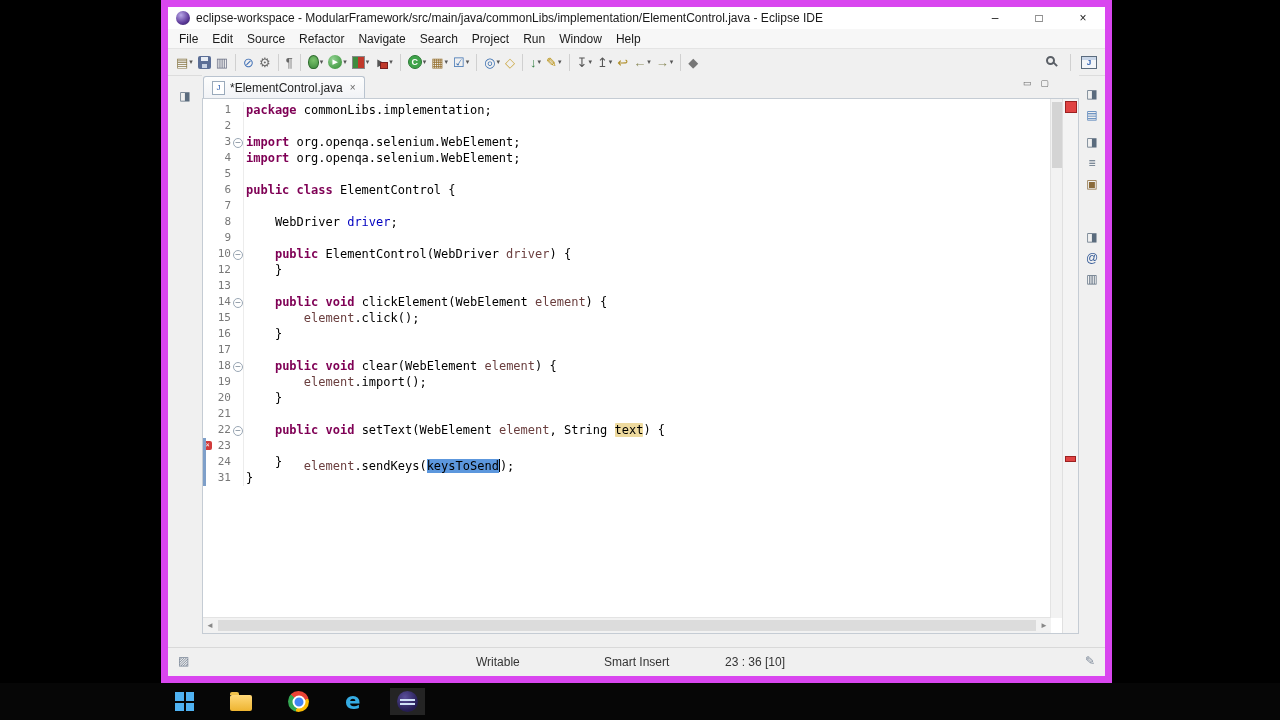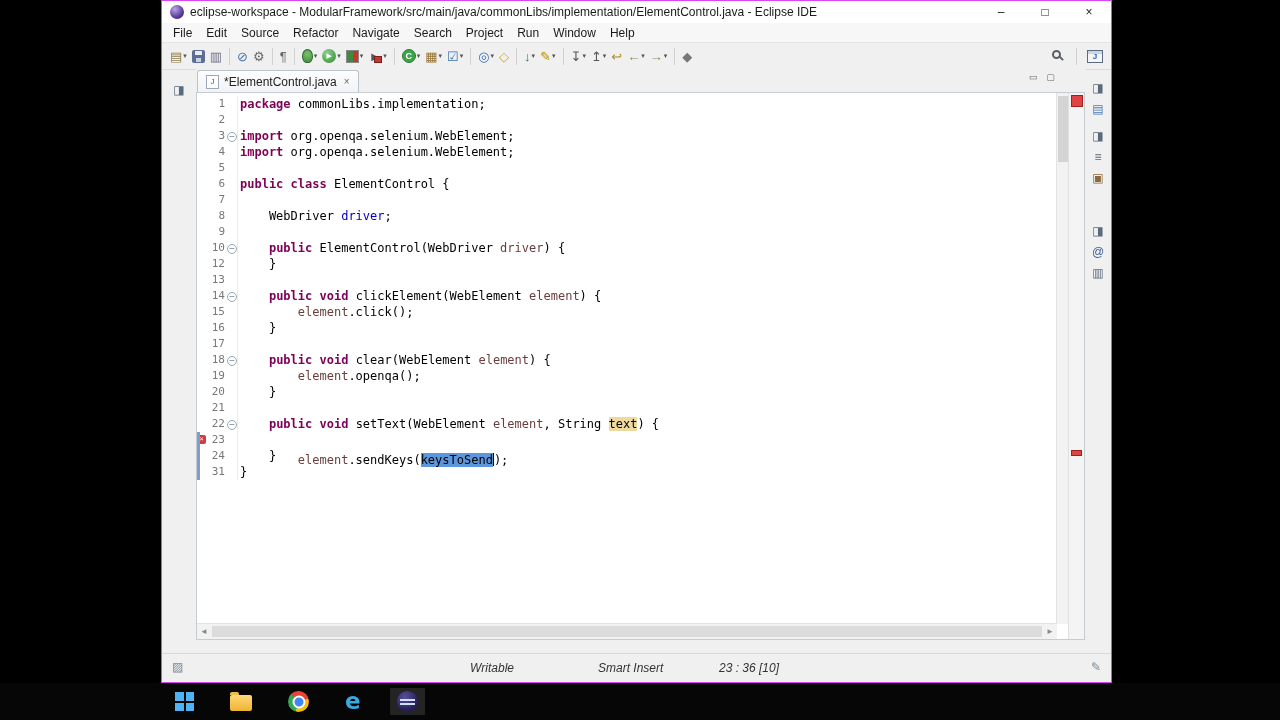--- a/index.html
+++ b/index.html
@@ -1,21 +1,21 @@
 <!DOCTYPE html>
 <html><head>
 <meta charset="utf-8">
 <style>
   html,body{margin:0;padding:0;}
   body{width:1280px;height:720px;background:#000;position:relative;overflow:hidden;
        font-family:"Liberation Sans",sans-serif;}
 
   
   .window{position:absolute;left:161px;top:0;width:951px;height:683px;background:#f0f0f0;
-          border:1px solid #d946ef;box-sizing:border-box;}
+          border:7px solid #d946ef;box-sizing:border-box;}
 
   .titlebar{height:22px;background:#fff;display:flex;align-items:center;position:relative;}
   .app-icon{width:14px;height:14px;margin:0 6px 0 8px;border-radius:50%;
             background:radial-gradient(circle at 35% 30%,#b9a7e8,#5d3a99 60%,#2a1a55);}
   .title-text{font-size:12px;color:#1a1a1a;white-space:nowrap;}
   .win-controls{position:absolute;right:0;top:0;height:22px;display:flex;}
   .win-btn{width:44px;height:22px;display:flex;align-items:center;justify-content:center;
            font-size:12px;color:#222;}
 
   .menubar{height:19px;background:#f7f7f7;display:flex;align-items:center;padding-left:4px;
@@ -99,21 +99,21 @@
   .ov-header{position:absolute;top:2px;left:2px;width:10px;height:10px;background:#e04343;border:1px solid #9c2121;}
   .ov-err{position:absolute;top:357px;left:2px;width:9px;height:4px;background:#e04343;border:1px solid #9c2121;}
   .h-scroll{position:absolute;left:0;right:27px;bottom:0;height:15px;background:#f2f2f2;
             border-top:1px solid #e3e3e3;display:flex;align-items:center;}
   .h-arrow{width:14px;text-align:center;font-size:8px;color:#888;flex:none;}
   .h-thumb{flex:1;height:11px;margin:0 1px;background:#dcdcdc;}
 
   
   .statusbar{position:absolute;bottom:0;left:0;right:0;height:28px;background:#f0f0f0;
              border-top:1px solid #d9d9d9;}
-  .sb-item{position:absolute;top:7px;font-size:12px;color:#333;white-space:nowrap;font-style:italic;}
+  .sb-item{position:absolute;top:7px;font-size:12px;color:#333;white-space:nowrap;}
   .sb-icon{position:absolute;top:6px;font-size:12px;color:#7a8697;}
   .sb-icon.left{left:10px;}
   .sb-icon.right{right:10px;}
 
   
   .taskbar{position:absolute;left:0;right:0;bottom:0;height:37px;background:#060606;display:flex;
            align-items:center;padding-left:168px;gap:22px;}
   .task-item{padding:3px 7px;display:flex;align-items:center;justify-content:center;}
   .task-item.active{background:rgba(255,255,255,.12);}
   .ti{display:block;}
@@ -298,21 +298,21 @@
             <div class="crow"><span class="c-ann"></span><span class="c-num">8</span><span class="c-fold"></span><span class="c-text"><span class="tk-plain">    WebDriver </span><span class="tk-field">driver</span><span class="tk-plain">;</span></span></div>
             <div class="crow"><span class="c-ann"></span><span class="c-num">9</span><span class="c-fold"></span><span class="c-text"></span></div>
             <div class="crow"><span class="c-ann"></span><span class="c-num">10</span><span class="c-fold"><span class="fold-dot">–</span></span><span class="c-text"><span class="tk-plain">    </span><span class="tk-kw">public</span><span class="tk-plain"> ElementControl(WebDriver </span><span class="tk-param">driver</span><span class="tk-plain">) {</span></span></div>
             <div class="crow"><span class="c-ann"></span><span class="c-num">12</span><span class="c-fold"></span><span class="c-text"><span class="tk-plain">    }</span></span></div>
             <div class="crow"><span class="c-ann"></span><span class="c-num">13</span><span class="c-fold"></span><span class="c-text"></span></div>
             <div class="crow"><span class="c-ann"></span><span class="c-num">14</span><span class="c-fold"><span class="fold-dot">–</span></span><span class="c-text"><span class="tk-plain">    </span><span class="tk-kw">public</span><span class="tk-plain"> </span><span class="tk-kw">void</span><span class="tk-plain"> clickElement(WebElement </span><span class="tk-param">element</span><span class="tk-plain">) {</span></span></div>
             <div class="crow"><span class="c-ann"></span><span class="c-num">15</span><span class="c-fold"></span><span class="c-text"><span class="tk-plain">        </span><span class="tk-param">element</span><span class="tk-plain">.click();</span></span></div>
             <div class="crow"><span class="c-ann"></span><span class="c-num">16</span><span class="c-fold"></span><span class="c-text"><span class="tk-plain">    }</span></span></div>
             <div class="crow"><span class="c-ann"></span><span class="c-num">17</span><span class="c-fold"></span><span class="c-text"></span></div>
             <div class="crow"><span class="c-ann"></span><span class="c-num">18</span><span class="c-fold"><span class="fold-dot">–</span></span><span class="c-text"><span class="tk-plain">    </span><span class="tk-kw">public</span><span class="tk-plain"> </span><span class="tk-kw">void</span><span class="tk-plain"> clear(WebElement </span><span class="tk-param">element</span><span class="tk-plain">) {</span></span></div>
-            <div class="crow"><span class="c-ann"></span><span class="c-num">19</span><span class="c-fold"></span><span class="c-text"><span class="tk-plain">        </span><span class="tk-param">element</span><span class="tk-plain">.openqa();</span></span></div>
+            <div class="crow"><span class="c-ann"></span><span class="c-num">19</span><span class="c-fold"></span><span class="c-text"><span class="tk-plain">        </span><span class="tk-param">element</span><span class="tk-plain">.import();</span></span></div>
             <div class="crow"><span class="c-ann"></span><span class="c-num">20</span><span class="c-fold"></span><span class="c-text"><span class="tk-plain">    }</span></span></div>
             <div class="crow"><span class="c-ann"></span><span class="c-num">21</span><span class="c-fold"></span><span class="c-text"></span></div>
             <div class="crow"><span class="c-ann"></span><span class="c-num">22</span><span class="c-fold"><span class="fold-dot">–</span></span><span class="c-text"><span class="tk-plain">    </span><span class="tk-kw">public</span><span class="tk-plain"> </span><span class="tk-kw">void</span><span class="tk-plain"> setText(WebElement </span><span class="tk-param">element</span><span class="tk-plain">, String </span><span class="tk-occ">text</span><span class="tk-plain">) {</span></span></div>
             <div class="crow cur"><span class="c-ann"><span class="err-dot">×</span></span><span class="c-num">23</span><span class="c-fold"></span><span class="c-text"><span class="tk-plain">        </span><span class="tk-param">element</span><span class="tk-plain">.sendKeys(</span><span class="tk-sel">keysToSend</span><span class="caret"></span><span class="tk-plain">);</span></span></div>
             <div class="crow"><span class="c-ann"></span><span class="c-num">24</span><span class="c-fold"></span><span class="c-text"><span class="tk-plain">    }</span></span></div>
             <div class="crow"><span class="c-ann"></span><span class="c-num">31</span><span class="c-fold"></span><span class="c-text"><span class="tk-plain">}</span></span></div>
             <div class="range-bar" style="top: 339px; height: 48px;"></div>
           </div>
         <div class="v-scroll">
           <div class="v-thumb"></div>

